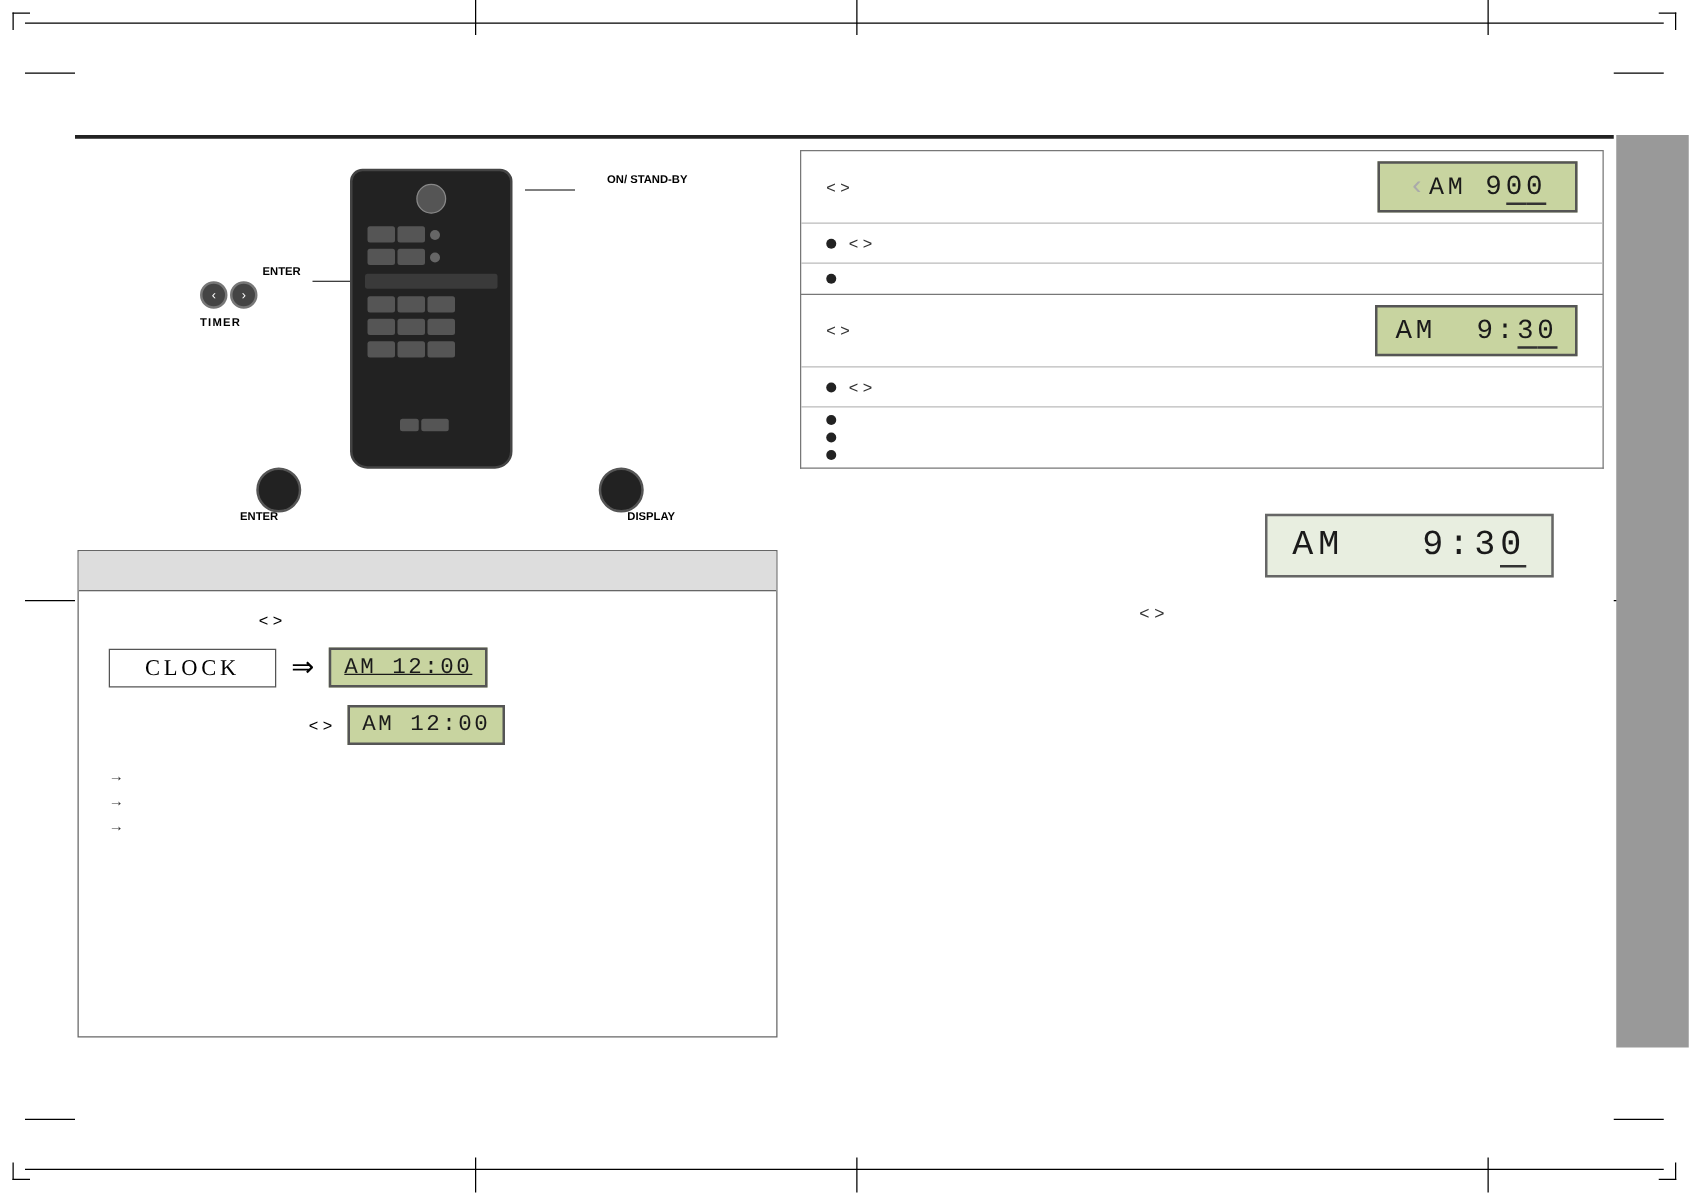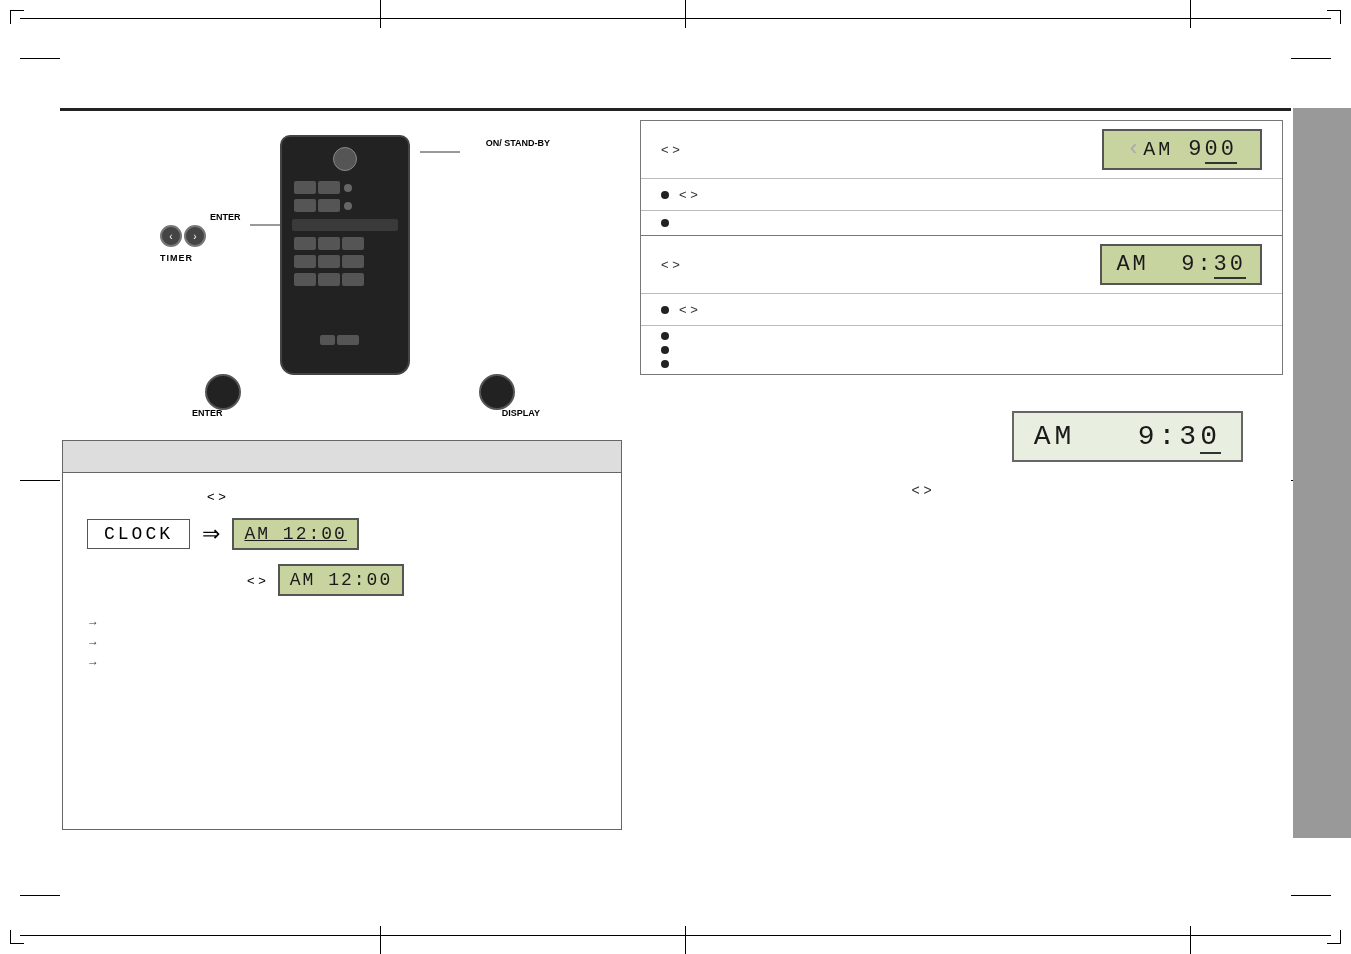--- a/index.html
+++ b/index.html
@@ -220,21 +220,21 @@
 <div class="instruction-box">
   <div class="instr-top-bar"></div>
 
   <div style="padding:16px 24px;">
 
     <div style="display:flex;align-items:center;margin-bottom:14px;font-size:12px;">
       <span style="margin-right:auto;margin-left:120px;font-size:13px;">&lt; &gt;</span>
     </div>
 
     <div style="display:flex;align-items:center;margin-bottom:14px;gap:12px;">
-      <span style="font-family:Liberation Mono, monospace;font-size:18px;border:1.5px solid #555;padding:4px 16px;letter-spacing:3px;">CLOCK</span>
+      <span style="font-family:Liberation Serif, serif;font-size:18px;border:1.5px solid #555;padding:4px 28px;letter-spacing:3px;">CLOCK</span>
       <span style="font-size:22px;">⇒</span>
       <span style="font-family:'Courier New',monospace;background:#c8d4a0;border:2px solid #555;padding:4px 10px;font-size:18px;letter-spacing:2px;color:#1a1a1a;">
         <span style="text-decoration:underline;text-decoration-style:solid;">AM  12:00</span>
       </span>
     </div>
 
     <div style="display:flex;align-items:center;margin-bottom:18px;gap:12px;">
       <span style="font-size:13px;margin-left:160px;">&lt; &gt;</span>
       <span style="font-family:'Courier New',monospace;background:#c8d4a0;border:2px solid #555;padding:4px 10px;font-size:18px;letter-spacing:2px;color:#1a1a1a;">AM  12:00</span>
     </div>

